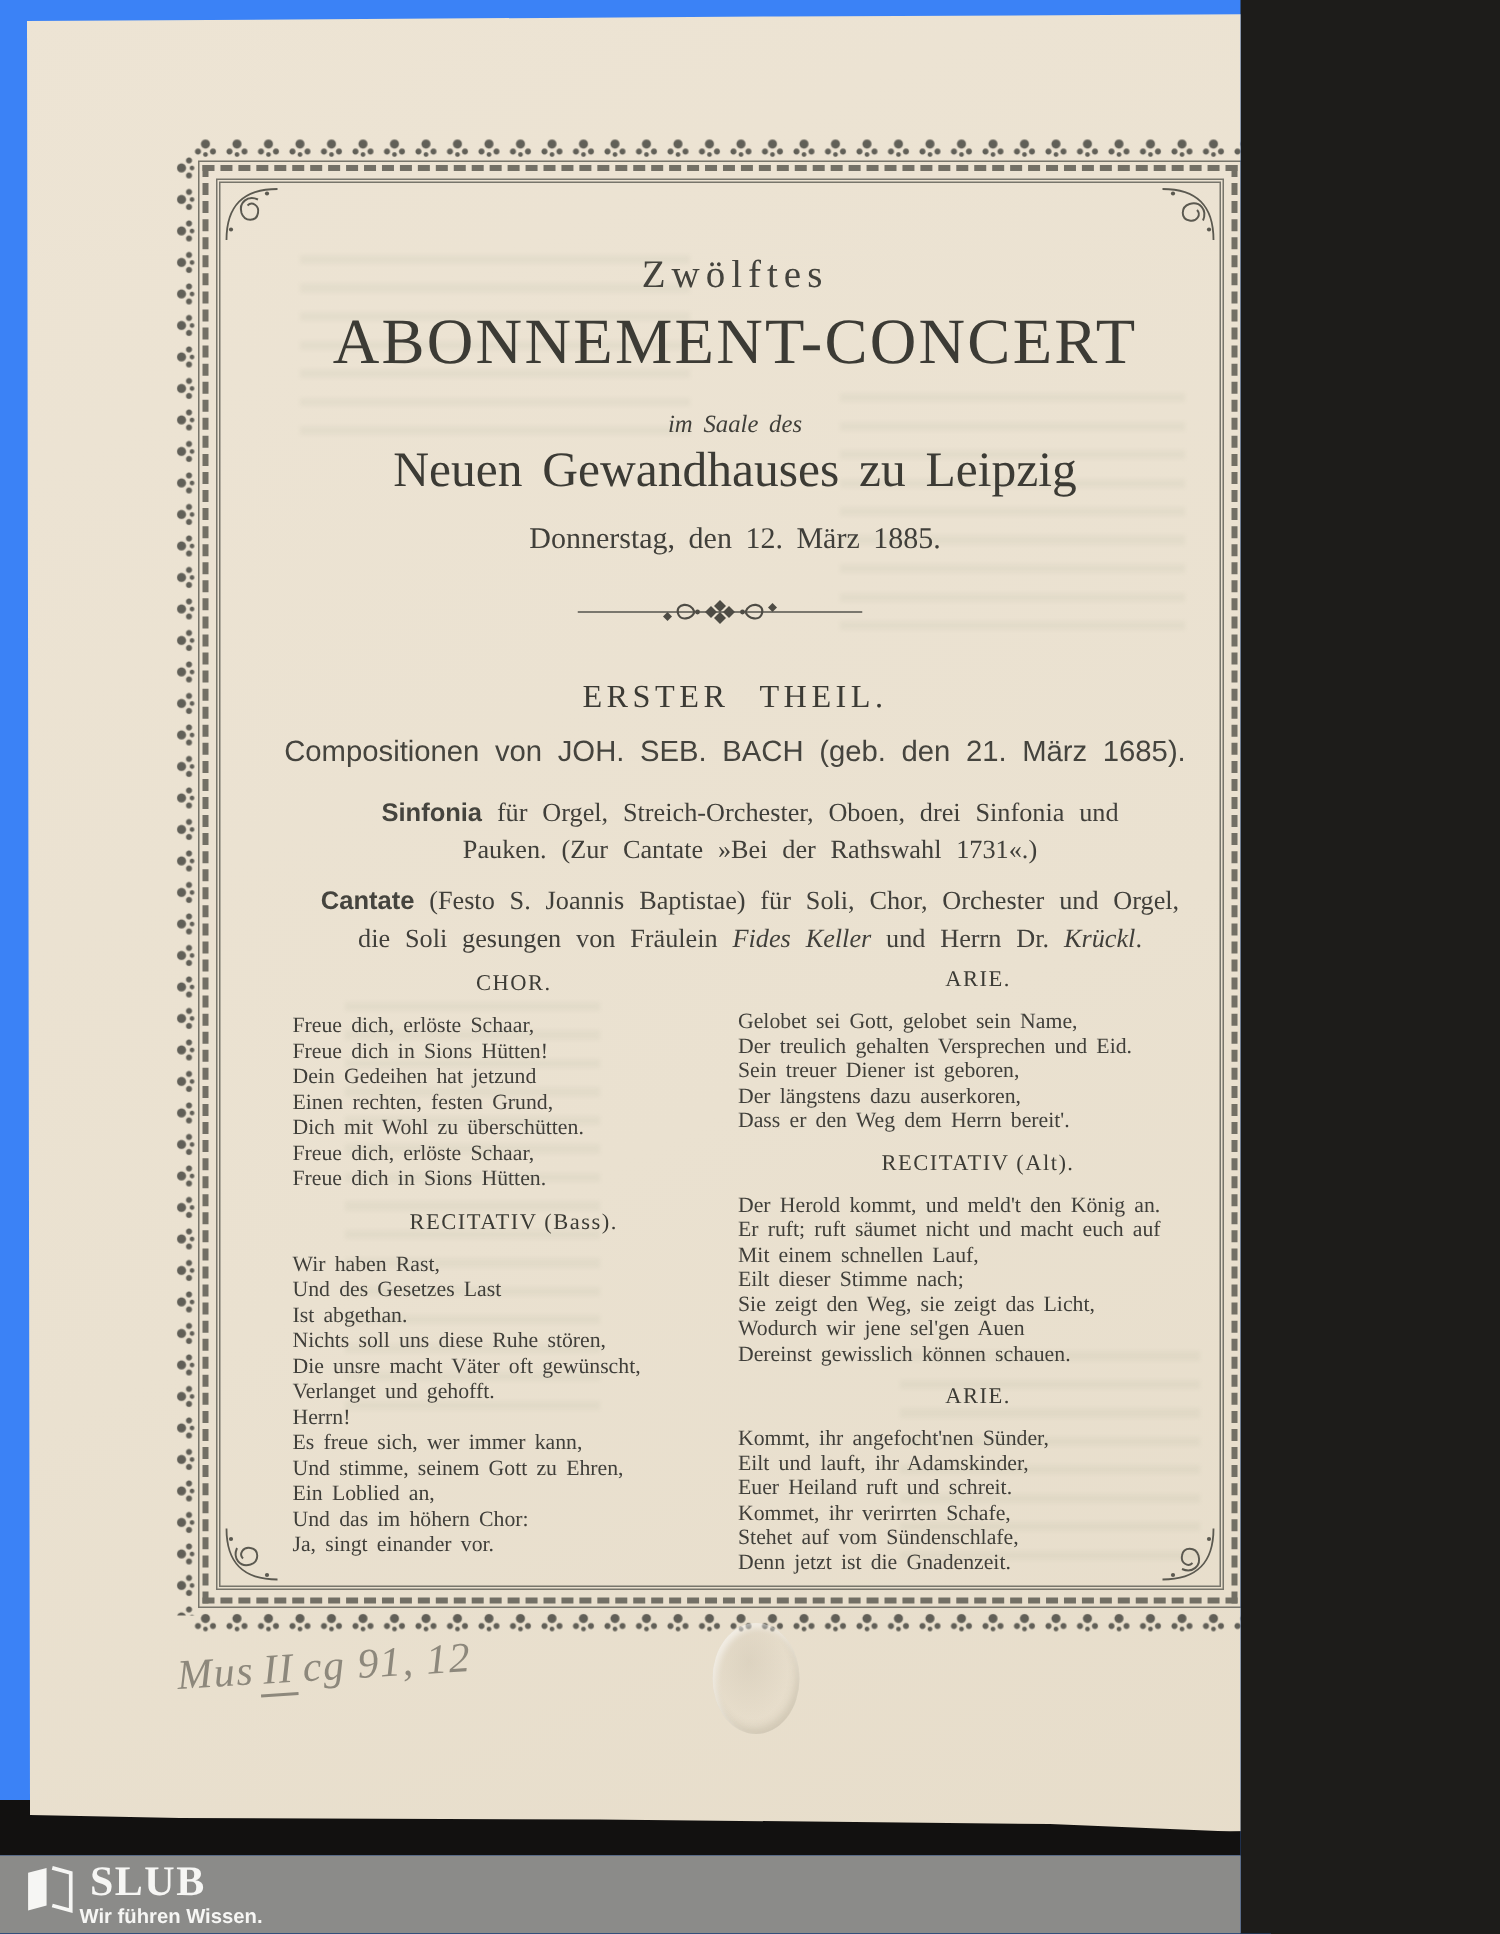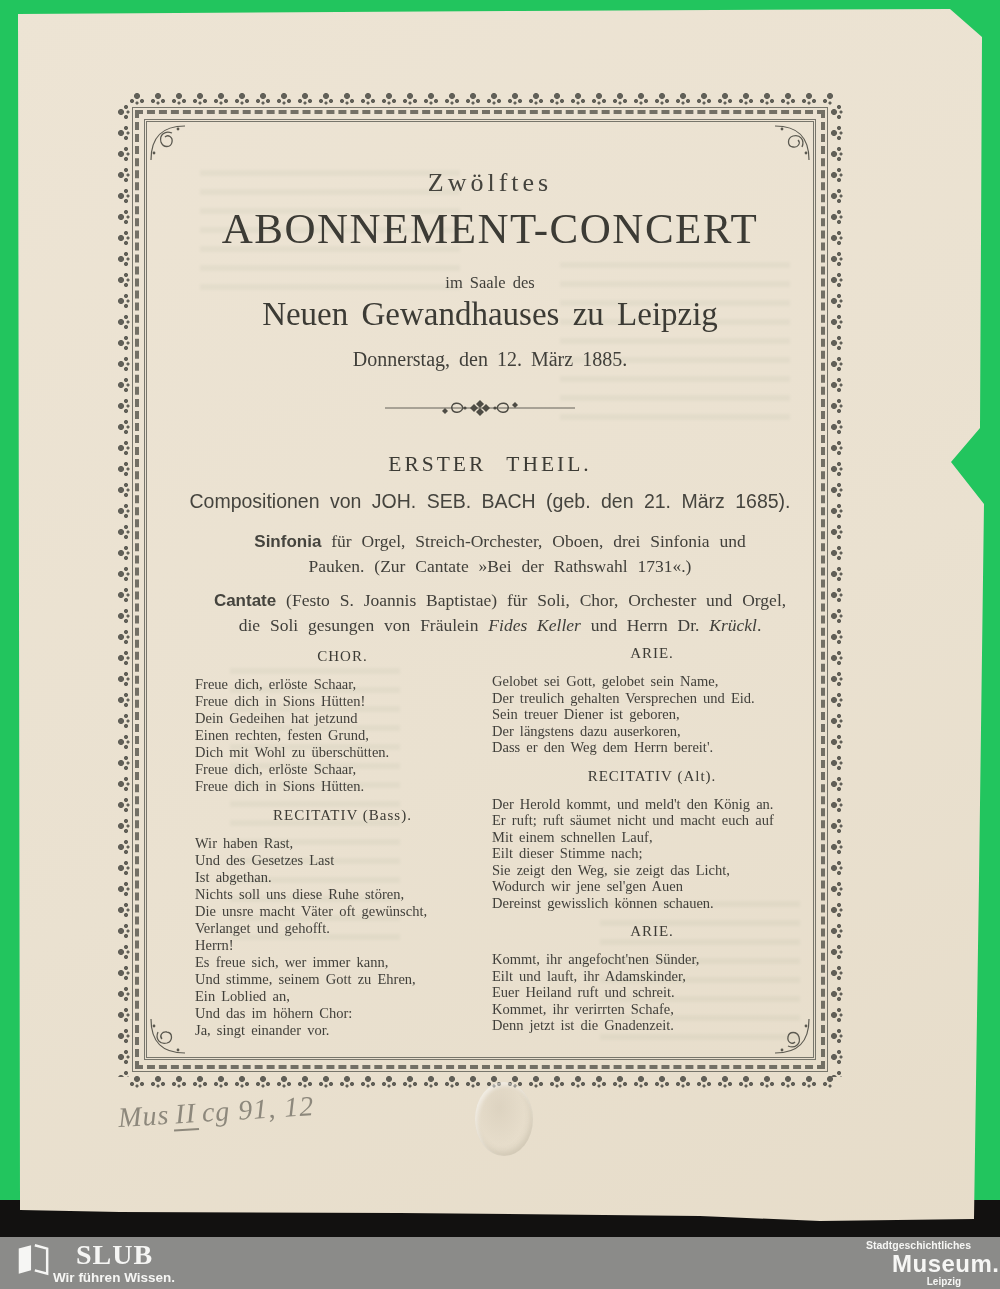--- a/index.html
+++ b/index.html
@@ -1,17 +1,17 @@
 <!DOCTYPE html>
 <html><head>
 <meta charset="utf-8">
 <style>
   html,body{margin:0;padding:0;background:#1d1c1a;}
-  .canvas{position:relative;width:1000px;height:1289px;overflow:hidden;
-          background:#22c55e;font-family:"Liberation Serif",serif;color:#403f3a;}
+  .canvas{position:relative;width:827px;height:1289px;overflow:hidden;
+          background:#3b82f6;font-family:"Liberation Serif",serif;color:#403f3a;}
   .bottom-gap{position:absolute;left:0;top:1200px;width:1000px;height:37px;background:#121110;}
 
   
   .paper{position:absolute;left:0;top:0;width:1000px;height:1289px;
     background:linear-gradient(155deg,#ede4d4 0%,#eae1d0 55%,#e6dcc9 100%);
     clip-path:polygon(18px 14px,520px 11px,950px 9px,982px 37px,981px 240px,980px 428px,
                       951px 462px,984px 504px,979px 880px,974px 1219px,820px 1221px,
                       700px 1216px,400px 1213px,120px 1212px,20px 1210px);
     filter:drop-shadow(0 0 7px rgba(0,0,0,.55));}
 
@@ -39,21 +39,21 @@
   .c-br{right:15px;bottom:15px;transform:rotate(180deg);} .c-bl{left:15px;bottom:15px;transform:rotate(270deg);}
 
   
   .ghost{position:absolute;opacity:.06;filter:blur(1.5px);pointer-events:none;
     background-image:repeating-linear-gradient(0deg,#6d7d5e 0 6px,rgba(0,0,0,0) 6px 19px);}
 
   
   .center-col{position:absolute;left:150px;width:680px;text-align:center;}
   .series{top:168px;font-size:26px;letter-spacing:4px;color:#44433d;}
   .main-title{top:204px;font-size:43px;letter-spacing:1.5px;color:#3c3b35;white-space:nowrap;}
-  .venue1{top:273px;font-size:16.5px;word-spacing:3px;}
+  .venue1{top:273px;font-size:16.5px;word-spacing:3px;font-style:italic;}
   .venue2{top:296px;font-size:33px;word-spacing:5px;color:#3c3b35;}
   .dateline{top:348px;font-size:20px;word-spacing:4px;}
   .divider{position:absolute;left:385px;top:398px;}
   .part-head{top:452px;font-size:21.5px;letter-spacing:3px;word-spacing:12px;color:#3c3b35;}
   .composer{top:490px;font-family:"Liberation Sans",sans-serif;font-weight:normal;
             font-size:19.5px;word-spacing:5px;color:#45443e;}
   .work{position:absolute;left:160px;width:680px;text-align:center;font-size:17.5px;
         line-height:25px;word-spacing:5.5px;}
   .work-lead{font-family:"Liberation Sans",sans-serif;font-weight:bold;font-size:17px;color:#45443e;}
   .work1{top:529px;} .work2{top:588px;}
@@ -73,21 +73,21 @@
     box-shadow:inset 2px 3px 4px rgba(255,255,255,.55),inset -2px -4px 6px rgba(95,85,65,.16);}
   .annotation{position:absolute;left:118px;top:1096px;transform:rotate(-3.5deg);
     font-style:italic;font-size:28px;letter-spacing:1px;color:#8d887c;white-space:nowrap;}
   .annotation .roman{border-bottom:2px solid #8d887c;padding:0 2px;margin:0 4px;}
 
   
   .footer{position:absolute;left:0;bottom:0;width:1000px;height:52px;background:#8b8b89;
           font-family:"Liberation Sans",sans-serif;color:#f6f6f4;}
   .slub{position:absolute;left:14px;top:4px;display:flex;align-items:flex-start;}
   .slub-word{font-family:"Liberation Serif",serif;font-weight:bold;font-size:28px;
-             line-height:28px;letter-spacing:1px;margin-left:26px;}
+             line-height:28px;letter-spacing:1px;margin-left:10px;}
   .slub-tag{position:absolute;left:53px;top:33px;font-weight:bold;font-size:13.5px;}
   .museum{position:absolute;left:866px;top:3px;width:128px;line-height:1;}
   .museum-l1{font-weight:bold;font-size:10.5px;}
   .museum-l2{font-weight:bold;font-size:24px;margin:1px 0 1px 26px;letter-spacing:.5px;}
   .museum-l3{font-weight:bold;font-size:10px;margin-left:28px;text-align:center;}
 </style>
 </head>
 <body>
 
 <div class="canvas">
@@ -223,20 +223,21 @@
           <div class="vline">Sie zeigt den Weg, sie zeigt das Licht,</div>
           <div class="vline">Wodurch wir jene sel'gen Auen</div>
           <div class="vline">Dereinst gewisslich können schauen.</div>
         </div>
       <div class="col-head mt">ARIE.</div>
       <div>
           <div class="vline">Kommt, ihr angefocht'nen Sünder,</div>
           <div class="vline">Eilt und lauft, ihr Adamskinder,</div>
           <div class="vline">Euer Heiland ruft und schreit.</div>
           <div class="vline">Kommet, ihr verirrten Schafe,</div>
+          <div class="vline">Stehet auf vom Sündenschlafe,</div>
           <div class="vline">Denn jetzt ist die Gnadenzeit.</div>
         </div>
     </div>
 
     <div class="seal"></div>
     <div class="annotation"><span>Mus</span><span class="roman">II</span><span>cg 91, 12</span></div>
   </div>
 
   <div class="footer">
     <div class="slub">

